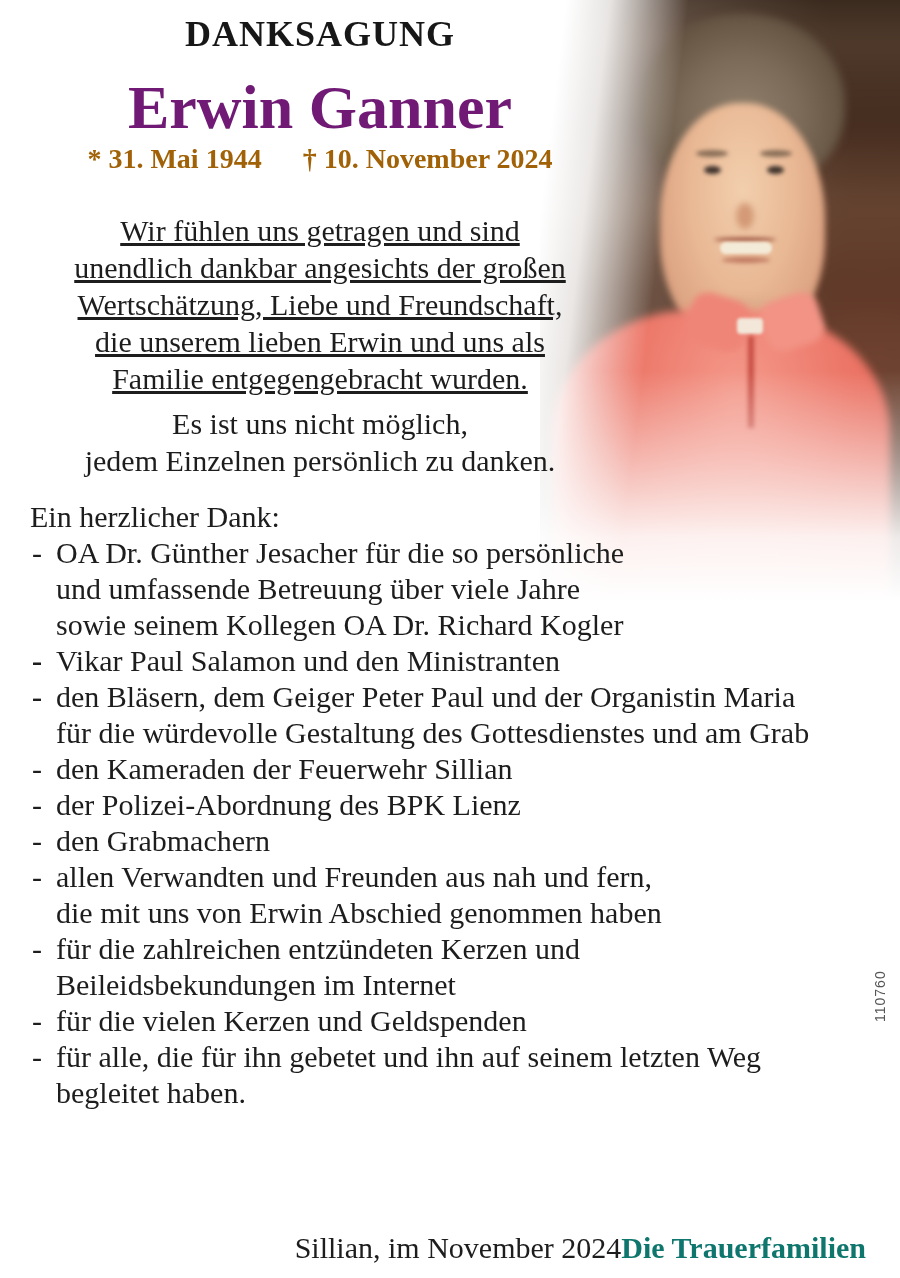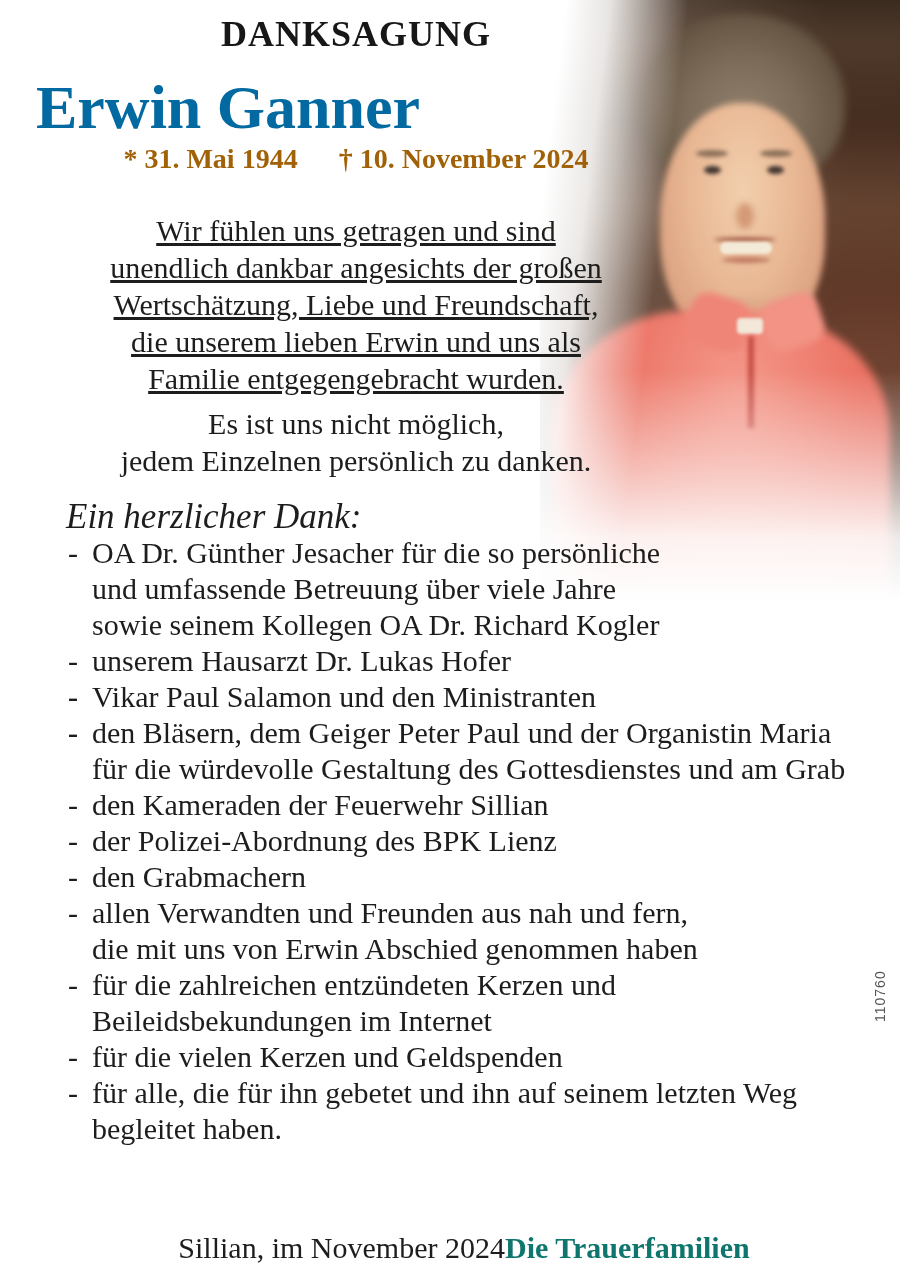--- a/index.html
+++ b/index.html
@@ -5,21 +5,20 @@
   * { box-sizing: border-box; }
   html, body { margin: 0; padding: 0; background: #ffffff; }
   .page {
     position: relative;
     width: 900px;
     height: 1278px;
     background: #ffffff;
     overflow: hidden;
     font-family: "Liberation Serif", "DejaVu Serif", serif;
     color: #1d1d1d;
-    padding-left: 36px;
   }
 
   
   .photo {
     position: absolute;
     top: 0; right: 0;
     width: 360px; height: 640px;
     z-index: 0;
     overflow: hidden;
   }
@@ -76,54 +75,54 @@
   
   .content { position: relative; z-index: 1; }
   .kicker {
     width: 640px; margin-top: 12px;
     text-align: center;
     font-size: 36px; line-height: 44px; font-weight: bold;
     letter-spacing: 1px; color: #171717;
   }
   .name {
     width: 640px; margin: 18px 0 0;
-    text-align: left;
-    font-size: 62px; line-height: 66px; font-weight: bold; color: #0369a1;
+    text-align: center;
+    font-size: 62px; line-height: 66px; font-weight: bold; color: #701a75;
   }
   .dates {
     width: 640px; margin-top: 2px;
     text-align: center;
     font-size: 28px; line-height: 34px; font-weight: bold; color: #a16207;
   }
   .dates .death { margin-left: 34px; }
   .para {
     width: 640px; margin: 0;
     text-align: center;
     font-size: 30px; line-height: 37px;
     white-space: pre-line;
   }
   .para1 { margin-top: 36px; text-decoration: underline; }
   .para2 { margin-top: 8px; }
   .dank {
     margin: 19px 0 0 30px;
-    font-size: 35px; line-height: 37px; font-style: italic;
+    font-size: 30px; line-height: 37px;
   }
   .thanks-list {
     list-style: none; margin: 0 0 0 30px; padding: 0;
     width: 848px;
     font-size: 30px; line-height: 36px;
   }
   .thanks-list li { position: relative; padding-left: 26px; }
   .thanks-list .dash { position: absolute; left: 2px; top: 0; }
   .thanks-list .item-text { white-space: pre-line; }
 
   .footer {
     position: absolute; z-index: 1;
     left: 30px; right: 34px; top: 1230px;
-    display: flex; justify-content: center; align-items: baseline;
+    display: flex; justify-content: flex-end; align-items: baseline;
     font-size: 30px; line-height: 36px; margin-left: 32px;
   }
   .signature { font-weight: bold; color: #0f766e; }
 
   .side-number {
     position: absolute; z-index: 1;
     left: 872px; top: 1022px;
     transform: rotate(-90deg);
     transform-origin: left top;
     font-family: "Liberation Sans", "DejaVu Sans", sans-serif;
@@ -178,21 +177,20 @@
 
     <ul class="thanks-list">
       <li>
         <span class="dash">-</span>
         <span class="item-text">OA Dr. Günther Jesacher für die so persönliche
 und umfassende Betreuung über viele Jahre
 sowie seinem Kollegen OA Dr. Richard Kogler</span>
       </li>
       <li>
         <span class="dash">-</span>
-        <span class="item-text">unserem Hausarzt Dr. Lukas Hofer</span>
       </li>
       <li>
         <span class="dash">-</span>
       </li>
       <li>
         <span class="dash">-</span>
         <span class="item-text">Vikar Paul Salamon und den Ministranten</span>
       </li>
       <li>
         <span class="dash">-</span>

